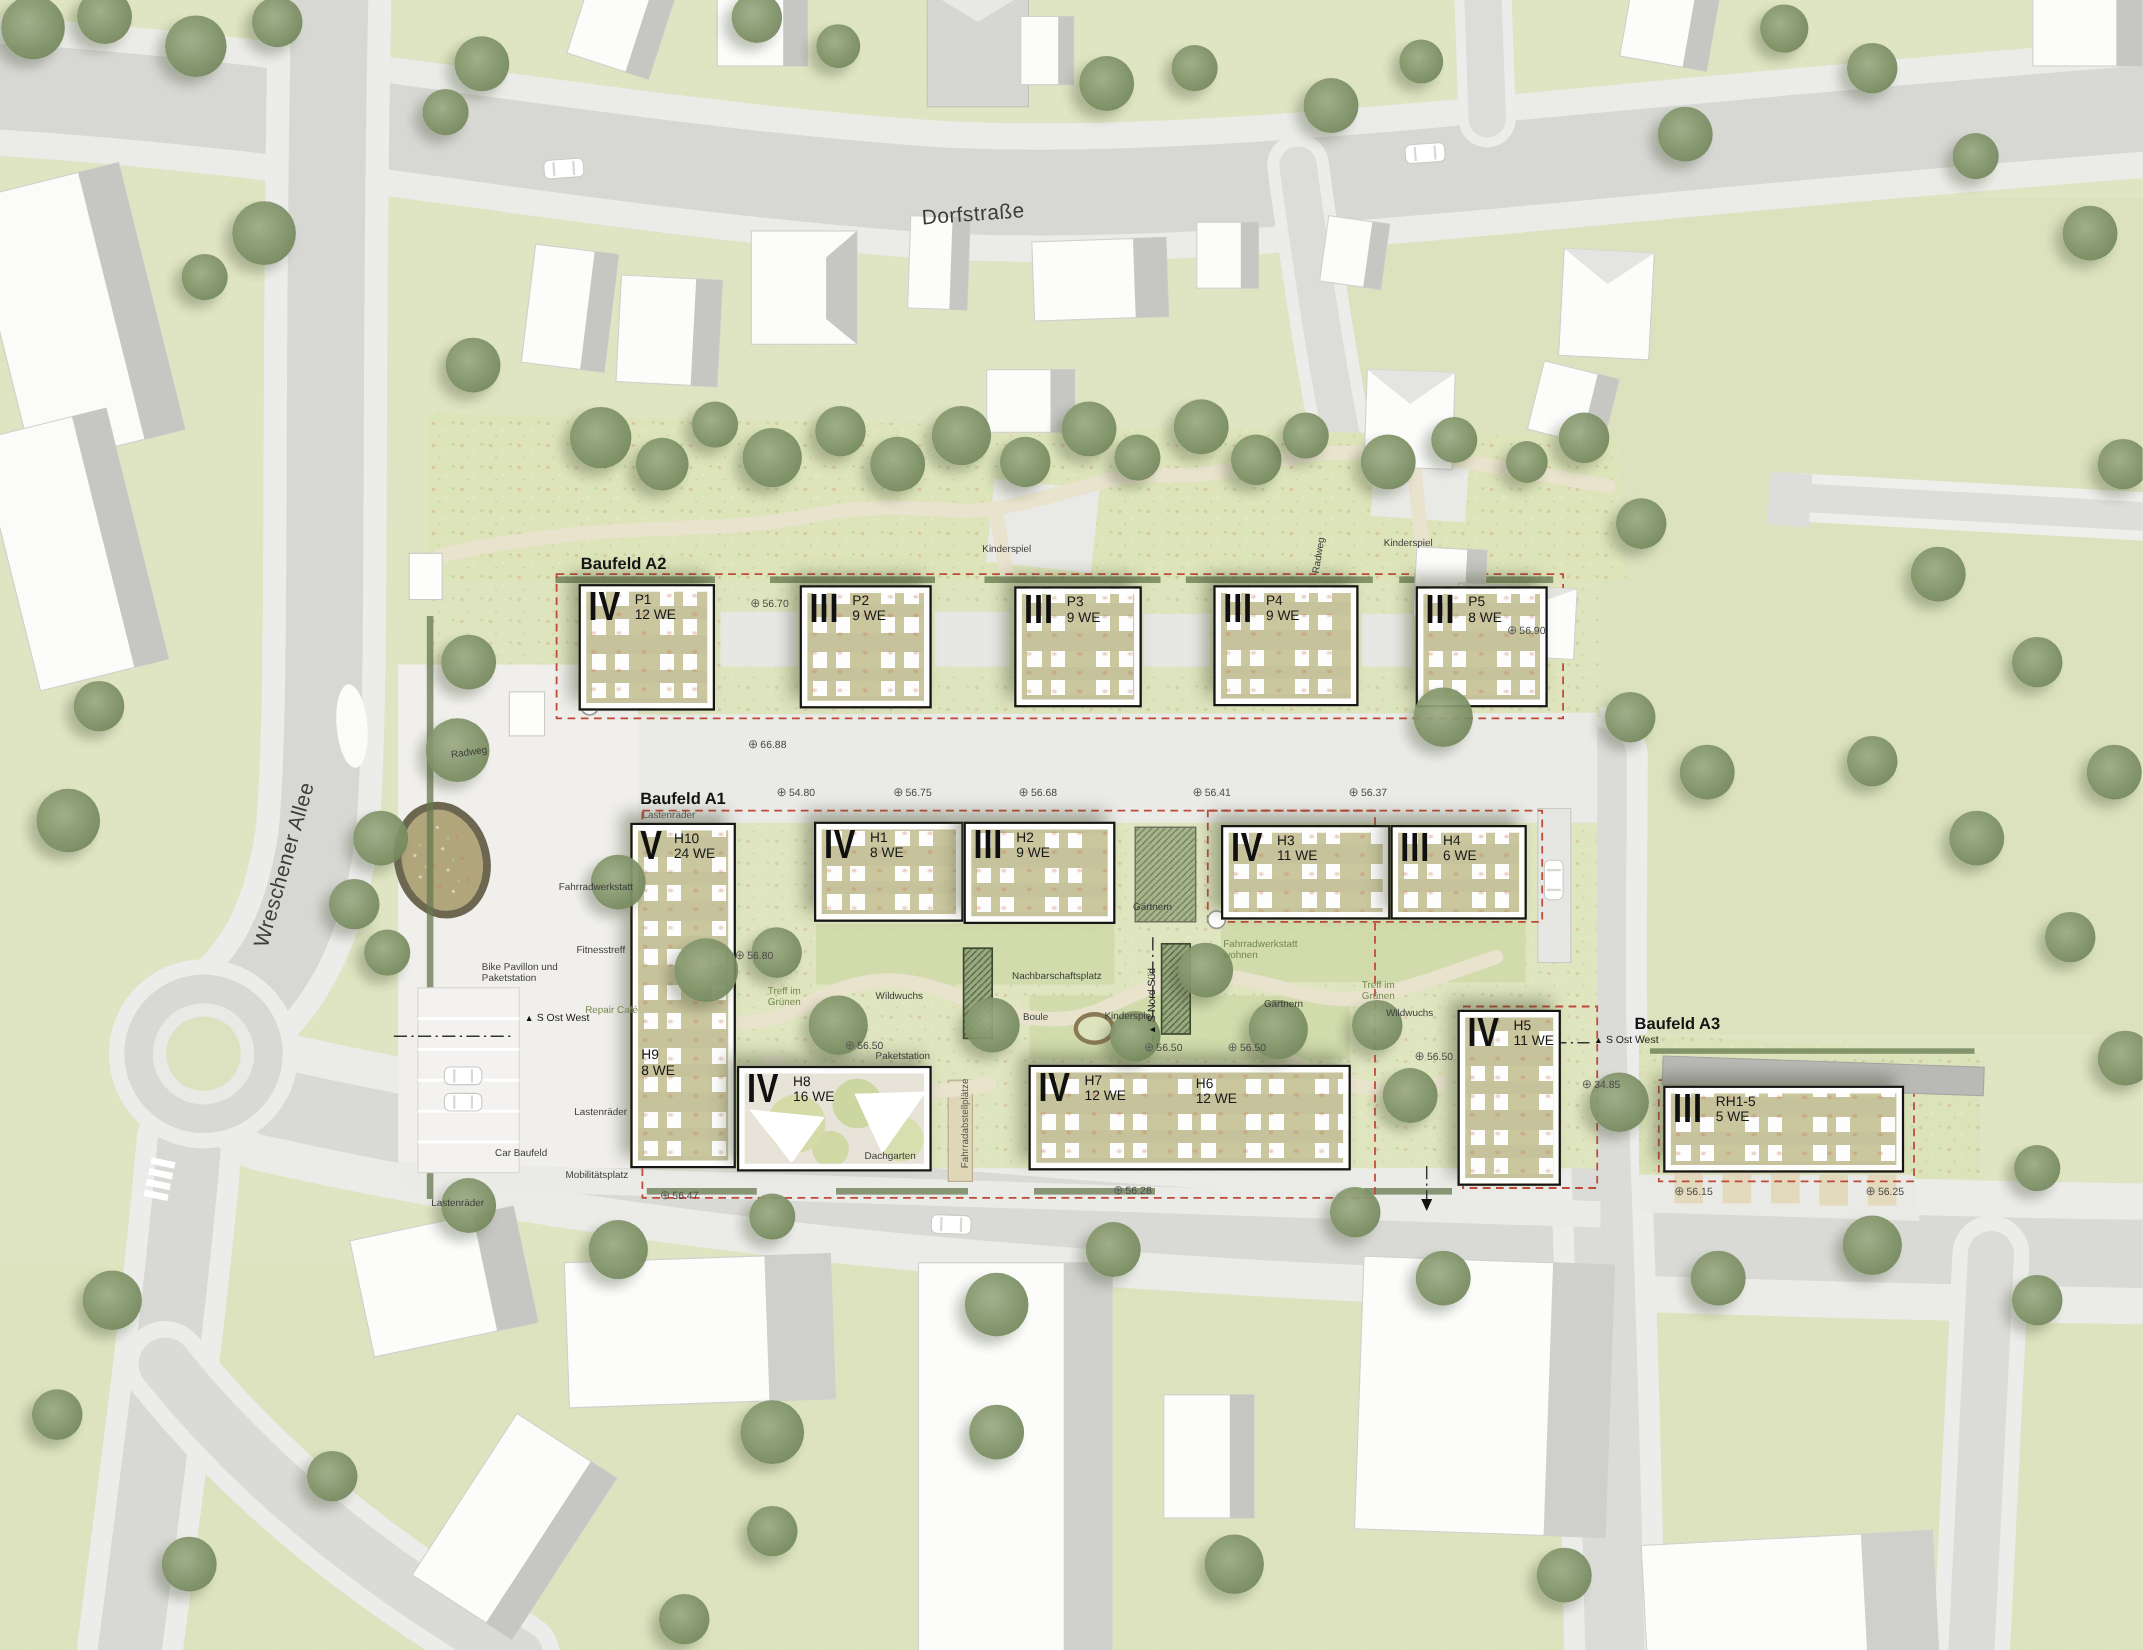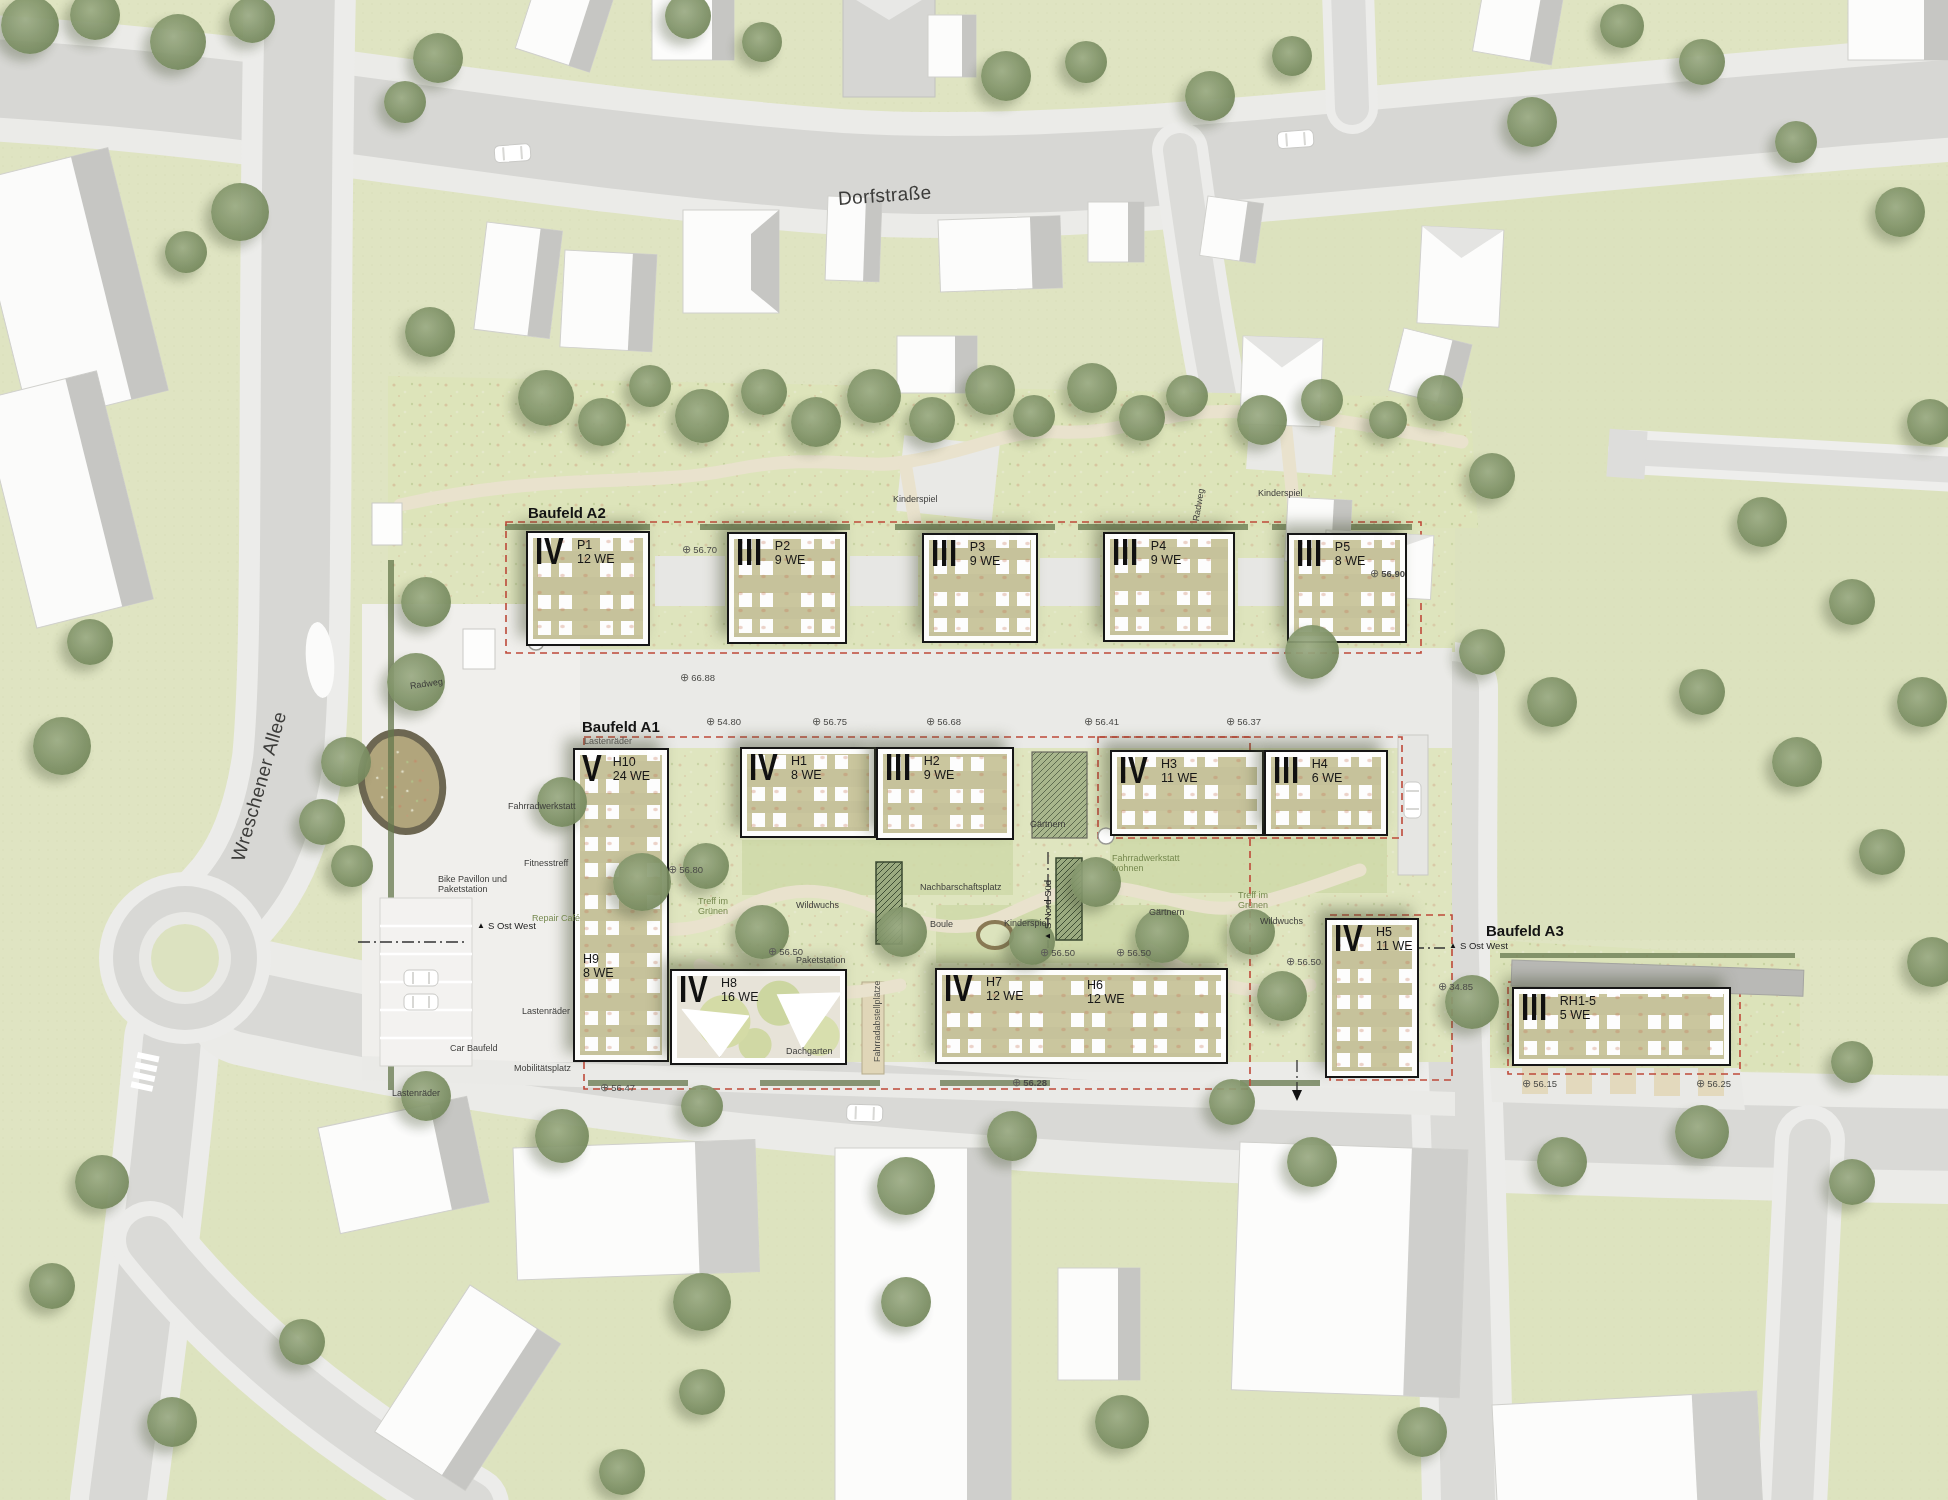--- a/index.html
+++ b/index.html
@@ -662,21 +662,21 @@
       <i>▲</i>
       <b style="font-weight:400">S Nord Süd</b>
     </span>
 
 <span class="dim" style="left:682px;top:544px">
       <i>⊕</i>
       <b style="font-weight:400">56.70</b>
     </span>
 <span class="dim" style="left:1370px;top:568px">
       <i>⊕</i>
-      <b style="font-weight:700">56.90</b>
+      <b style="font-weight:400">56.90</b>
     </span>
 <span class="dim" style="left:680px;top:672px">
       <i>⊕</i>
       <b style="font-weight:400">66.88</b>
     </span>
 <span class="dim" style="left:706px;top:716px">
       <i>⊕</i>
       <b style="font-weight:400">54.80</b>
     </span>
 <span class="dim" style="left:812px;top:716px">
@@ -710,21 +710,21 @@
 <span class="dim" style="left:1116px;top:947px">
       <i>⊕</i>
       <b style="font-weight:400">56.50</b>
     </span>
 <span class="dim" style="left:1286px;top:956px">
       <i>⊕</i>
       <b style="font-weight:400">56.50</b>
     </span>
 <span class="dim" style="left:1012px;top:1077px">
       <i>⊕</i>
-      <b style="font-weight:700">56.28</b>
+      <b style="font-weight:400">56.28</b>
     </span>
 <span class="dim" style="left:600px;top:1082px">
       <i>⊕</i>
       <b style="font-weight:400">56.47</b>
     </span>
 <span class="dim" style="left:1438px;top:981px">
       <i>⊕</i>
       <b style="font-weight:400">34.85</b>
     </span>
 <span class="dim" style="left:1522px;top:1078px">

